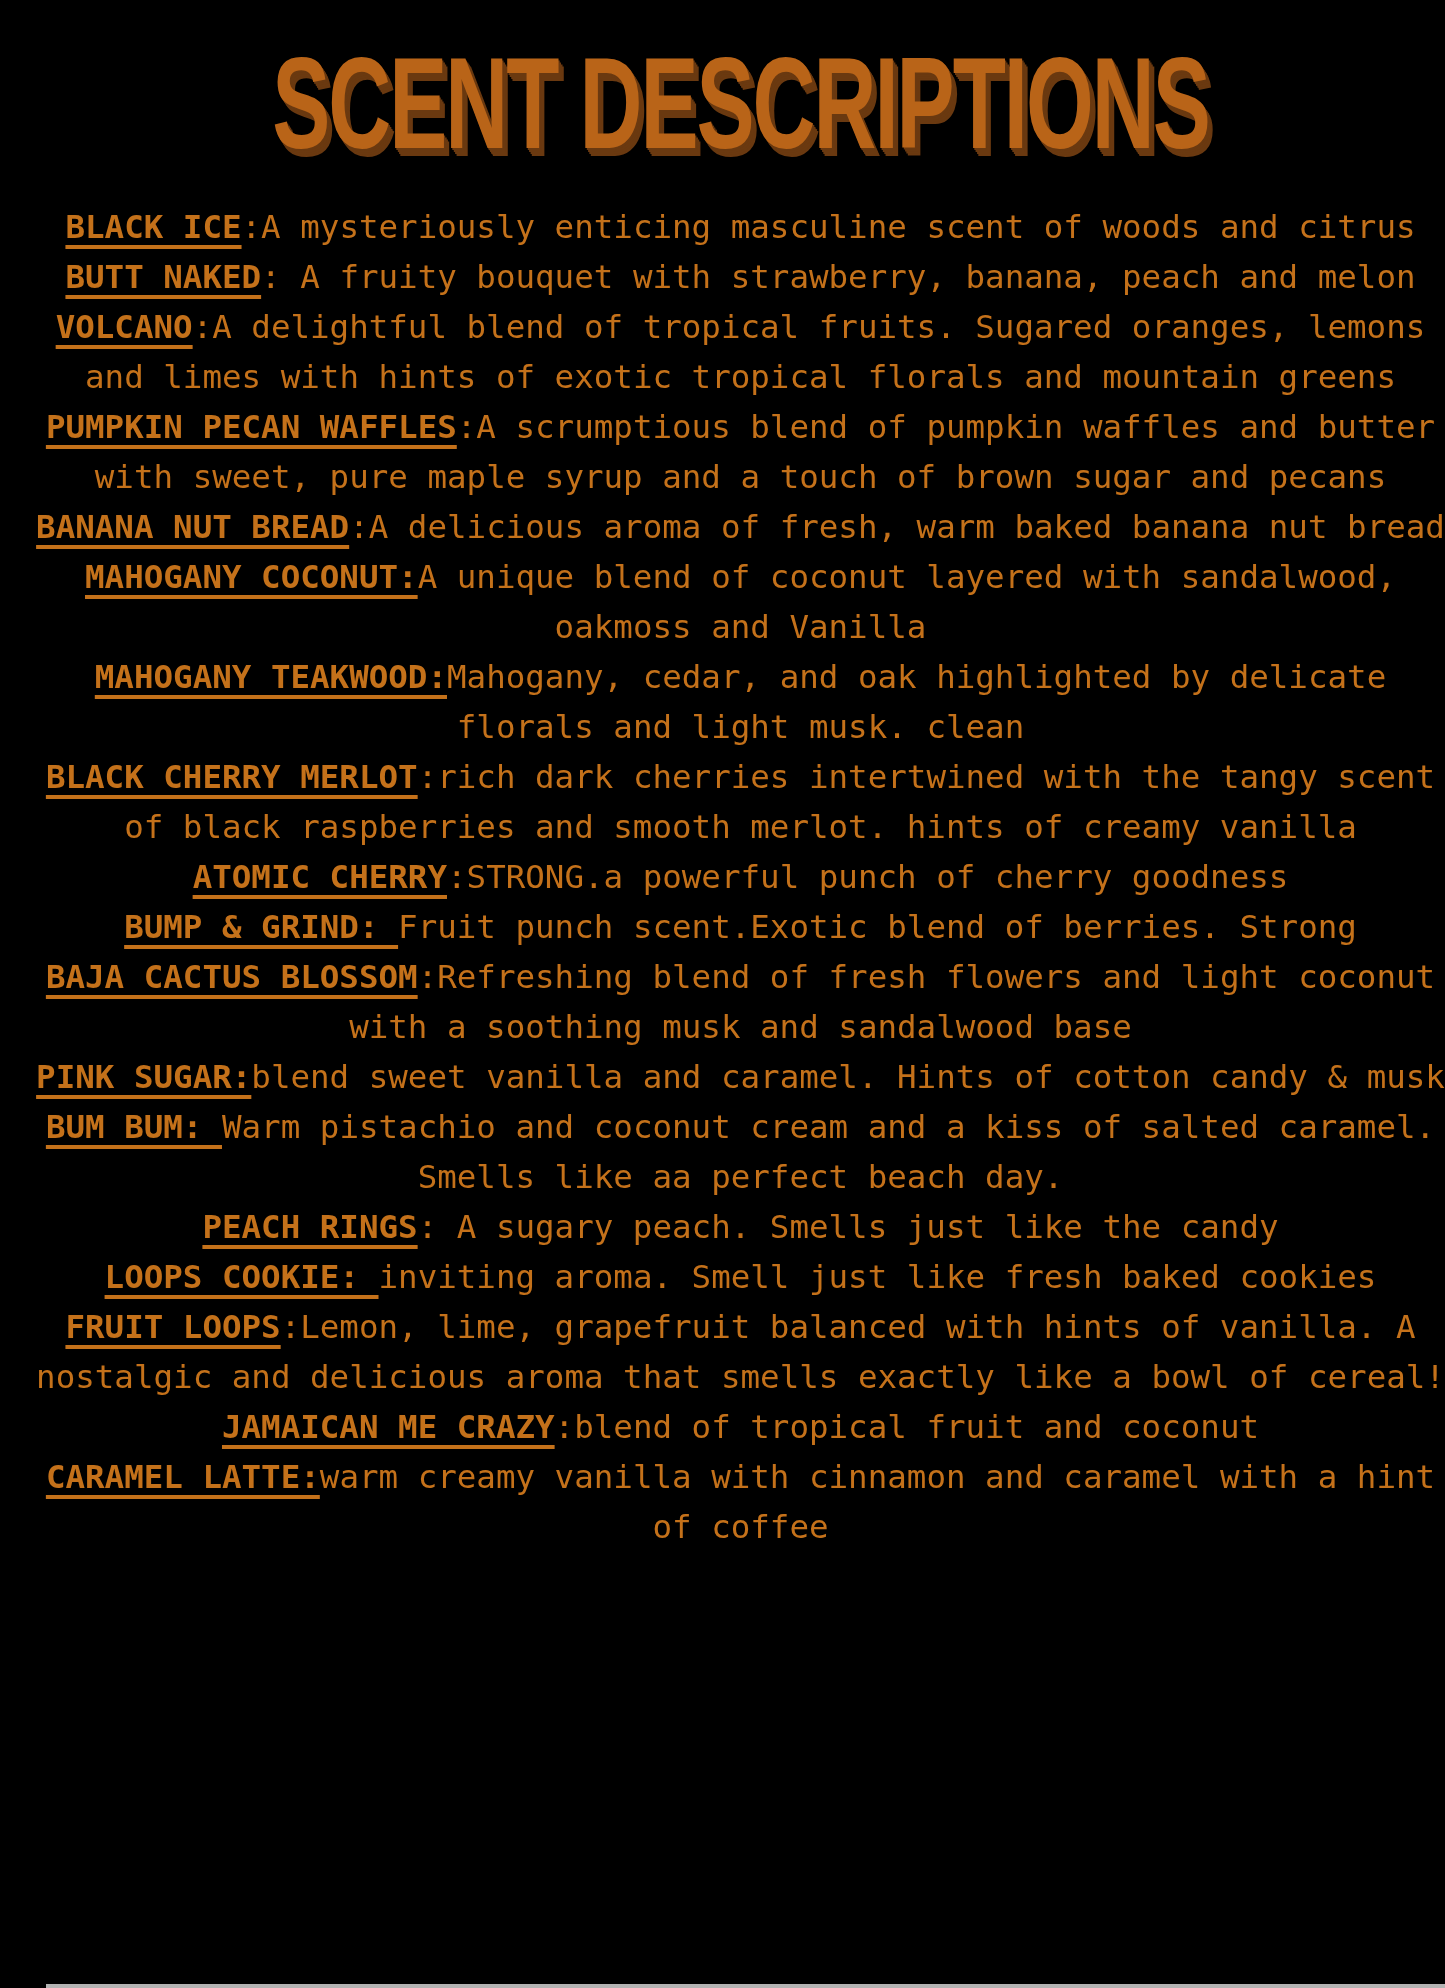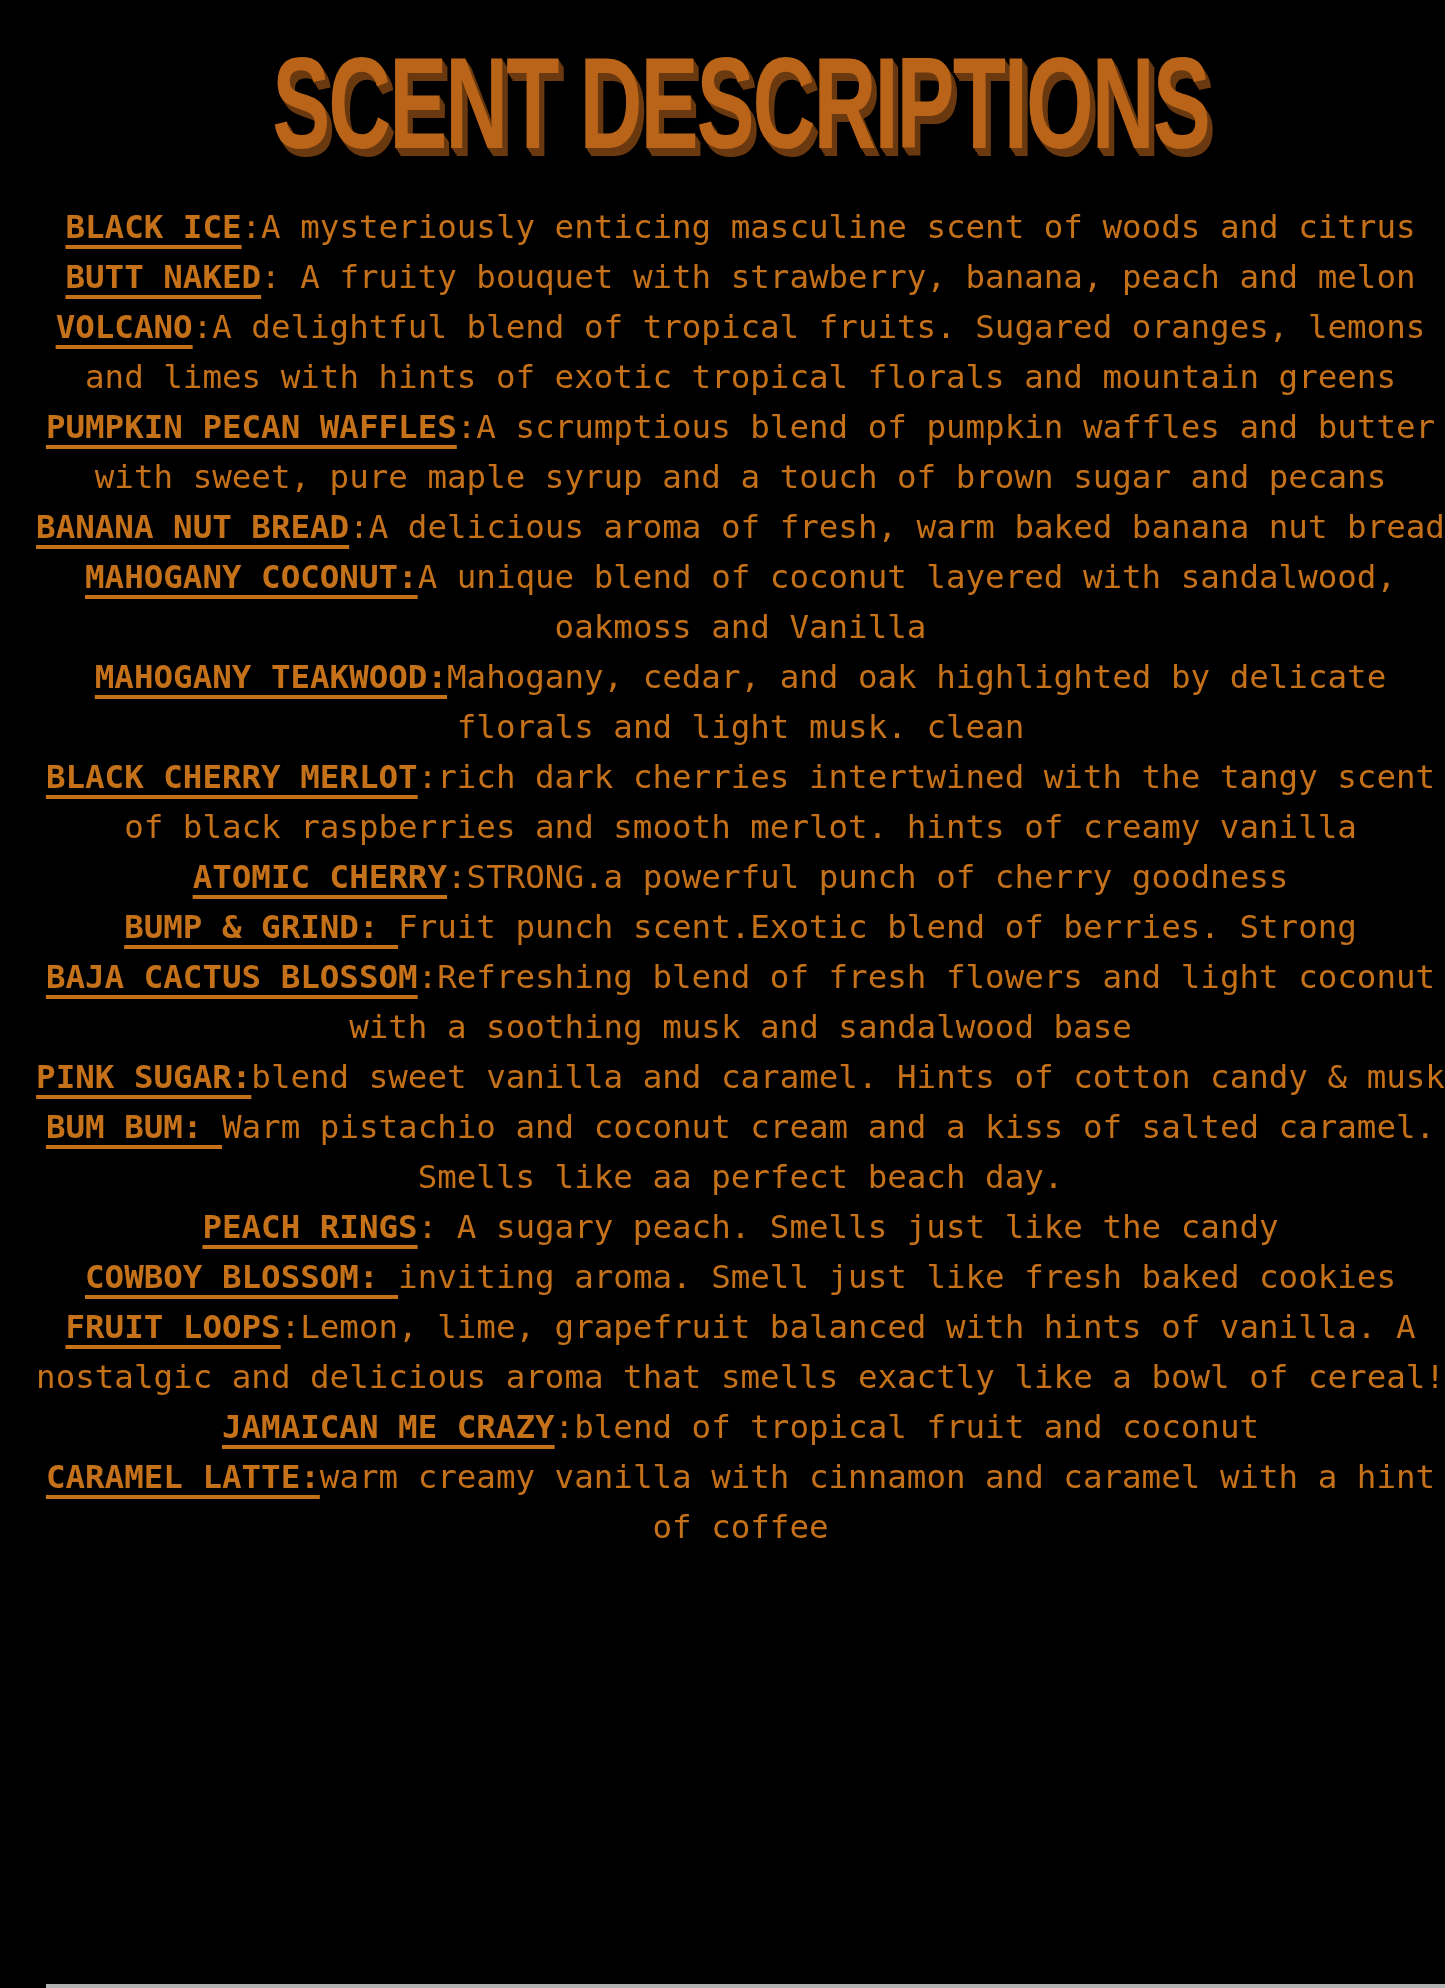--- a/index.html
+++ b/index.html
@@ -67,20 +67,20 @@
     <p class="entry"><span class="label">BANANA NUT BREAD</span><span class="desc">:A delicious aroma of fresh, warm baked banana nut bread</span></p>
     <p class="entry"><span class="label">MAHOGANY COCONUT:</span><span class="desc">A unique blend of coconut layered with sandalwood, oakmoss and Vanilla</span></p>
     <p class="entry"><span class="label">MAHOGANY TEAKWOOD:</span><span class="desc">Mahogany, cedar, and oak highlighted by delicate florals and light musk. clean</span></p>
     <p class="entry"><span class="label">BLACK CHERRY MERLOT</span><span class="desc">:rich dark cherries intertwined with the tangy scent of black raspberries and smooth merlot. hints of creamy vanilla</span></p>
     <p class="entry"><span class="label">ATOMIC CHERRY</span><span class="desc">:STRONG.a powerful punch of cherry goodness</span></p>
     <p class="entry"><span class="label">BUMP &amp; GRIND: </span><span class="desc">Fruit punch scent.Exotic blend of berries. Strong</span></p>
     <p class="entry"><span class="label">BAJA CACTUS BLOSSOM</span><span class="desc">:Refreshing blend of fresh flowers and light coconut with a soothing musk and sandalwood base</span></p>
     <p class="entry"><span class="label">PINK SUGAR:</span><span class="desc">blend sweet vanilla and caramel. Hints of cotton candy &amp; musk</span></p>
     <p class="entry"><span class="label">BUM BUM: </span><span class="desc">Warm pistachio and coconut cream and a kiss of salted caramel. Smells like aa perfect beach day.</span></p>
     <p class="entry"><span class="label">PEACH RINGS</span><span class="desc">: A sugary peach. Smells just like the candy</span></p>
-    <p class="entry"><span class="label">COWBOY BLOSSOM: </span><span class="desc">inviting aroma. Smell just like fresh baked cookies</span></p>
+    <p class="entry"><span class="label">LOOPS COOKIE: </span><span class="desc">inviting aroma. Smell just like fresh baked cookies</span></p>
     <p class="entry"><span class="label">FRUIT LOOPS</span><span class="desc">:Lemon, lime, grapefruit balanced with hints of vanilla. A nostalgic and delicious aroma that smells exactly like a bowl of cereal!</span></p>
     <p class="entry"><span class="label">JAMAICAN ME CRAZY</span><span class="desc">:blend of tropical fruit and coconut</span></p>
     <p class="entry"><span class="label">CARAMEL LATTE:</span><span class="desc">warm creamy vanilla with cinnamon and caramel with a hint of coffee</span></p>
   </div>
 
   <div class="bottom-bar"></div>
 </div>
 
 </body></html>

